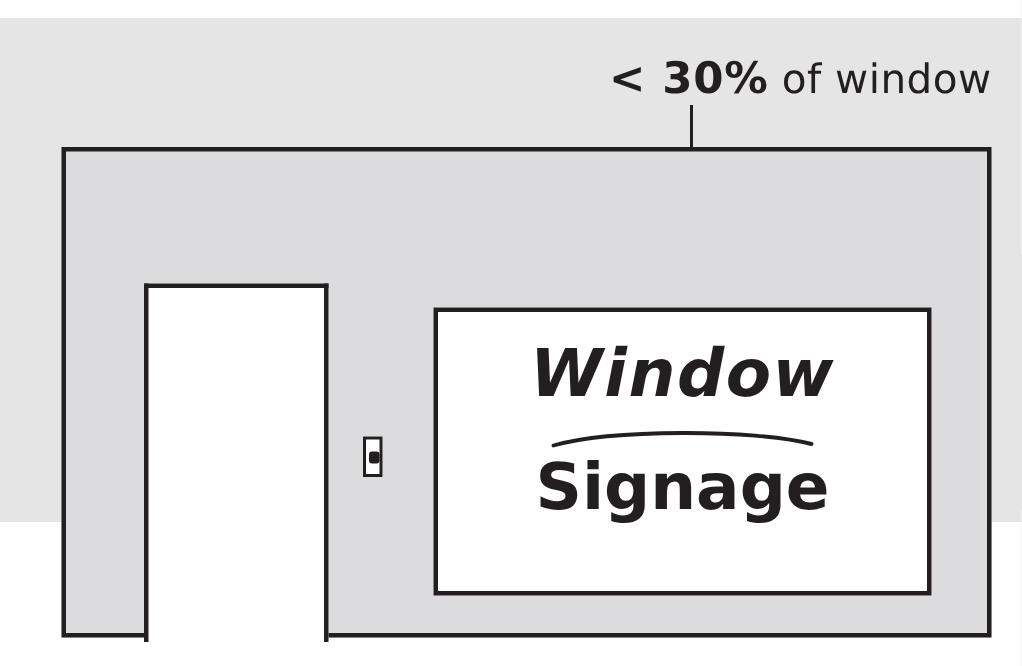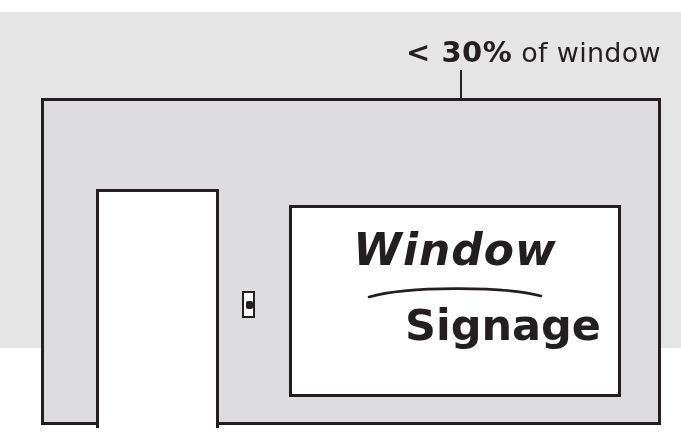--- a/index.html
+++ b/index.html
@@ -149,21 +149,20 @@
     left: 0;
     top: 96px;
     width: 100%;
     text-align: center;
     color: #231f20;
     font-family: "DejaVu Sans", sans-serif;
     font-weight: bold;
     font-size: 43px;
     letter-spacing: 0px;
     line-height: 1;
-    padding-left: 48px;
   }
 </style>
 </head>
 <body>
 
 <div id="stage">
 
   <div id="caption">
     <span class="strong">&lt; 30%</span><span class="light"> of window</span>
   </div>

